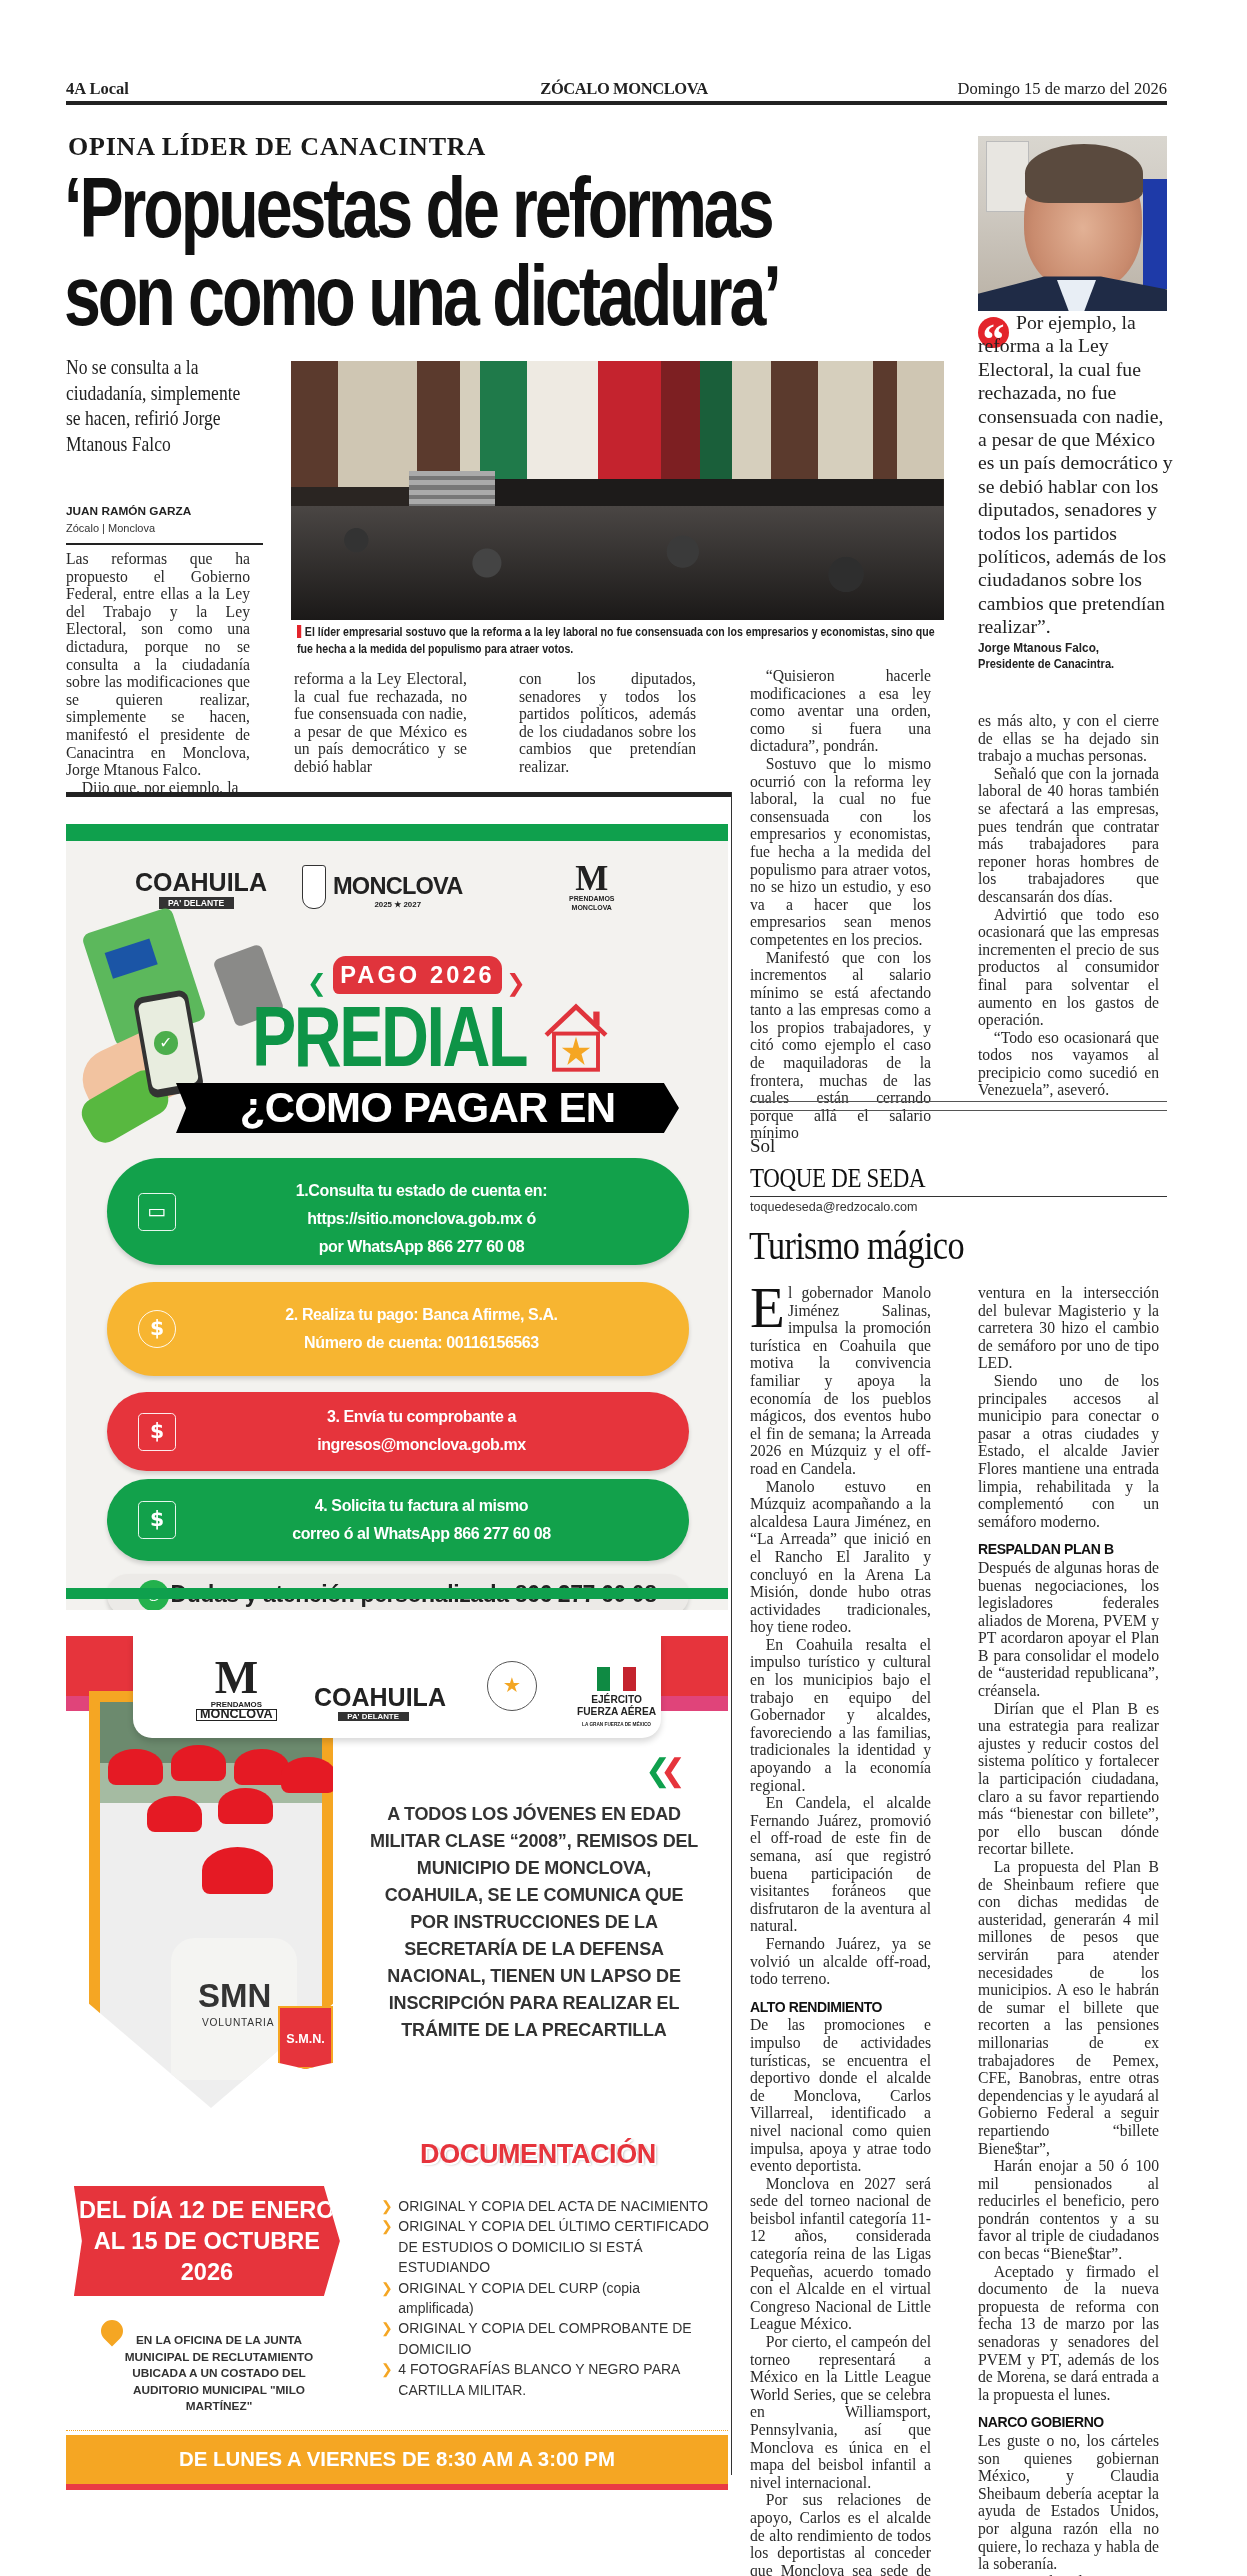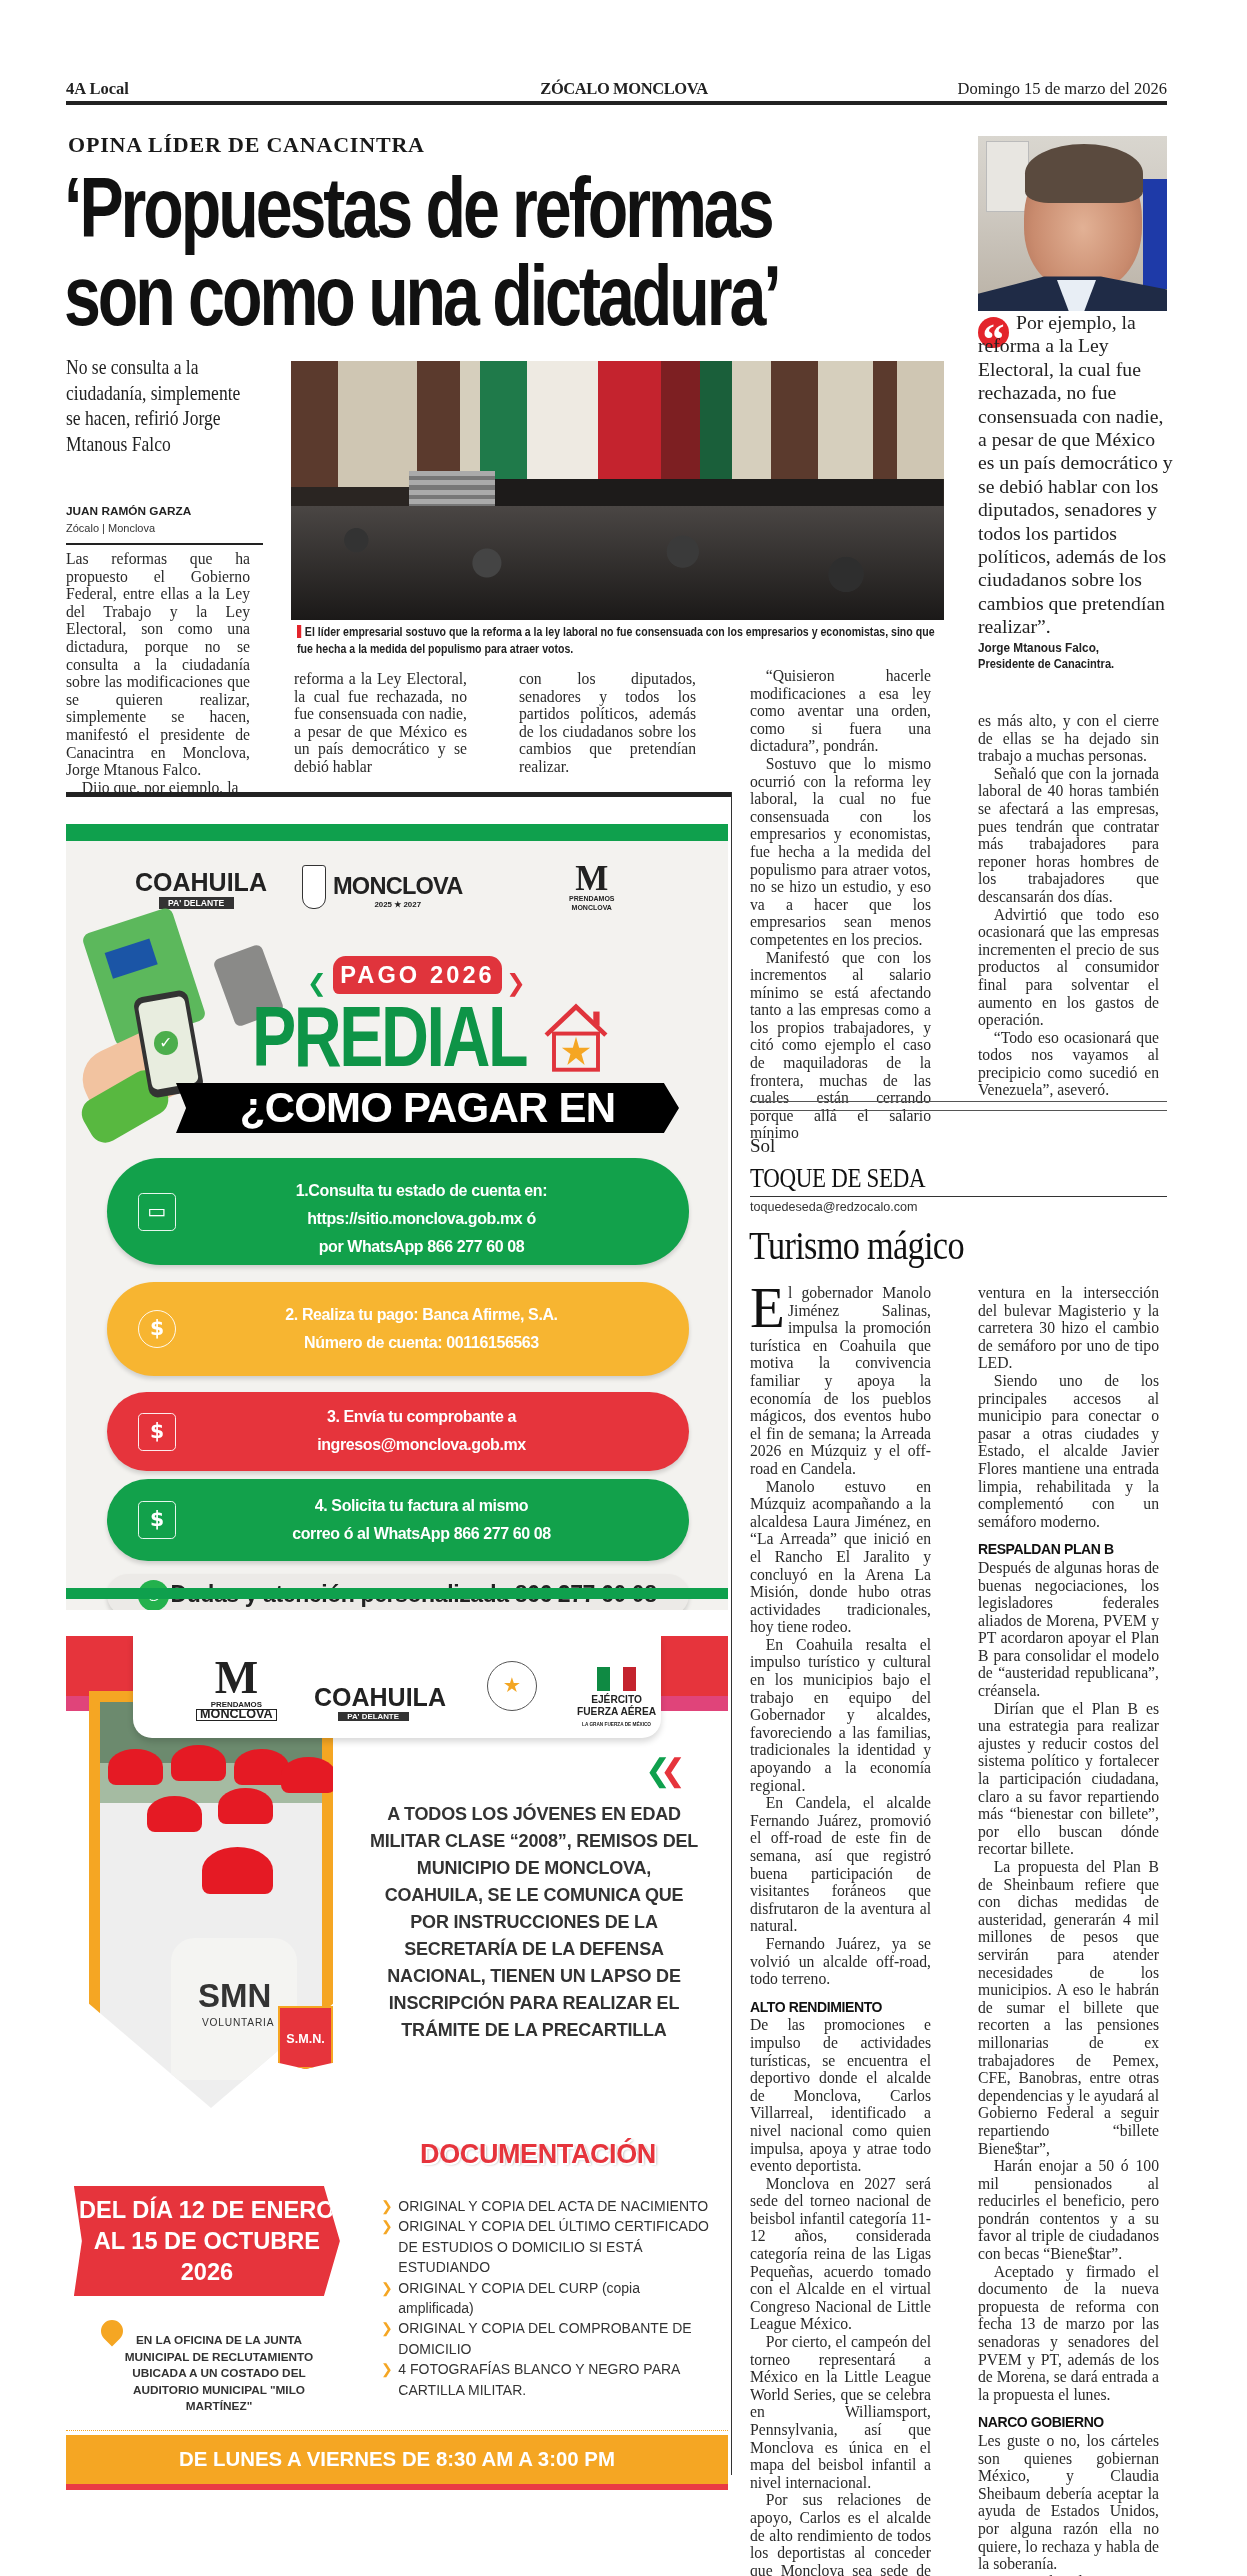--- a/index.html
+++ b/index.html
@@ -5,21 +5,21 @@
   * { box-sizing: border-box; margin: 0; padding: 0; }
   html, body { width: 1248px; height: 2576px; background: #fff; overflow: hidden; }
   body { position: relative; font-family: "Liberation Serif", serif; color: #222; }
 
   .abs { position: absolute; }
   .hdr-l { left: 66px; top: 79px; font-size: 16.5px; font-weight: bold; }
   .hdr-c { left: 0; width: 1248px; text-align: center; top: 79px; font-size: 16.5px; font-weight: bold; letter-spacing: -0.4px; }
   .hdr-r { right: 81px; top: 79px; font-size: 16.5px; }
   .hdr-rule { left: 66px; top: 101px; width: 1101px; height: 3.9px; background: #222; }
 
-  .kicker { left: 68px; top: 132px; font-family: "Liberation Serif", serif; font-weight: bold; font-size: 22px; letter-spacing: 0.8px; color: #1a1a1a; }
+  .kicker { left: 68px; top: 132px; font-family: "Liberation Serif", serif; font-weight: bold; font-size: 26px; letter-spacing: 0.8px; color: #1a1a1a; }
   .headline { left: 64px; top: 164px; width: 896px; font-family: "Liberation Sans", sans-serif; font-weight: bold; font-size: 85px; line-height: 88px; letter-spacing: -3.9px; color: #111; transform: scaleX(0.78); transform-origin: left top; width: 1156px; }
 
   
   .portrait { left: 978px; top: 136px; width: 189px; height: 175px; overflow: hidden; background: linear-gradient(180deg,#d9d6cf 0%,#cfcac2 40%,#b9b1a5 100%); }
   .portrait .wall-blue { position:absolute; right:0; top:43px; width:23.6px; height:110px; background:#1e3aa8; }
   .portrait .frame { position:absolute; left:7.9px; top:4.7px; width:43px; height:71px; background:#e8e6e1; border:1.6px solid #bbb; }
   .portrait .head { position:absolute; left:46px; top:14px; width:118px; height:142px; border-radius:48% 48% 45% 45%; background: radial-gradient(ellipse at 50% 55%, #e2b195 0%, #c98b6e 60%, #a56a52 100%); }
   .portrait .hair { position:absolute; left:47px; top:7.9px; width:118px; height:59px; border-radius:50% 50% 20% 20%; background:#5a4a3e; }
   .portrait .suit { position:absolute; left:0; bottom:0; width:189px; height:43px; background:#1f2b46; clip-path: polygon(0 60%, 35% 20%, 65% 20%, 100% 50%, 100% 100%, 0 100%); }
   .portrait .shirt { position:absolute; left:79px; bottom:0; width:39px; height:31px; background:#e8eef5; clip-path: polygon(0 0,100% 0,70% 100%,30% 100%); }

